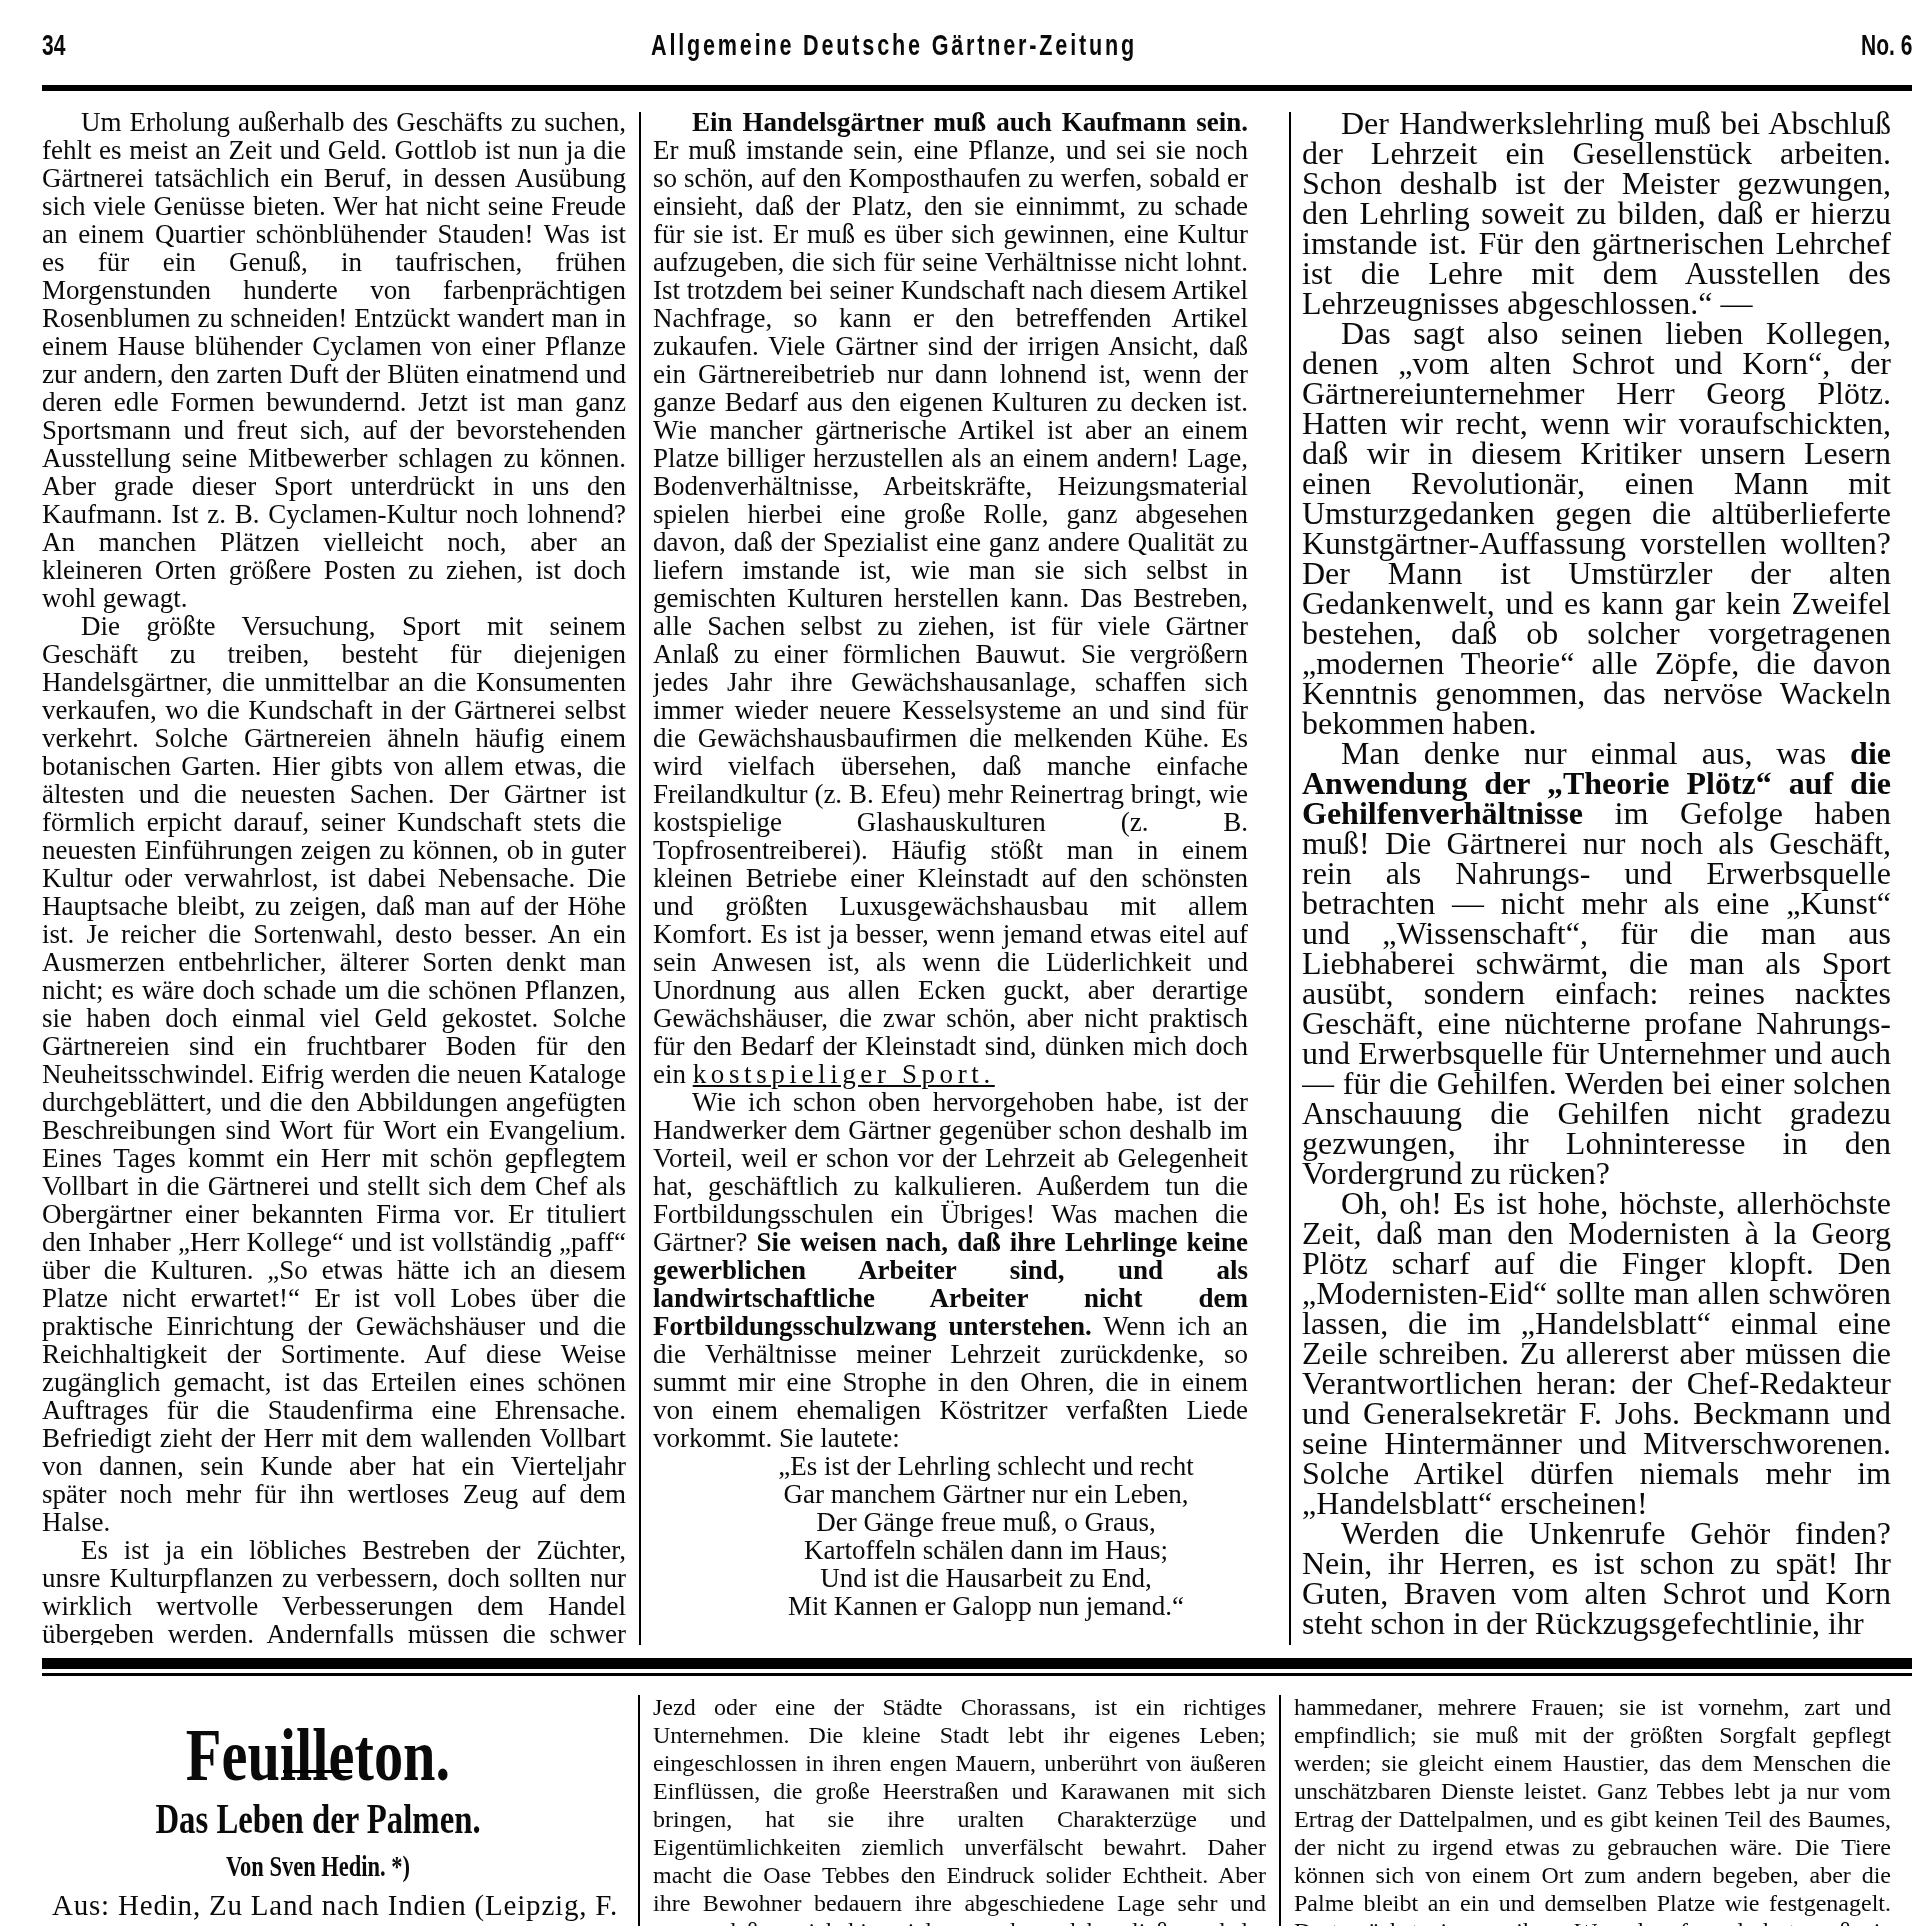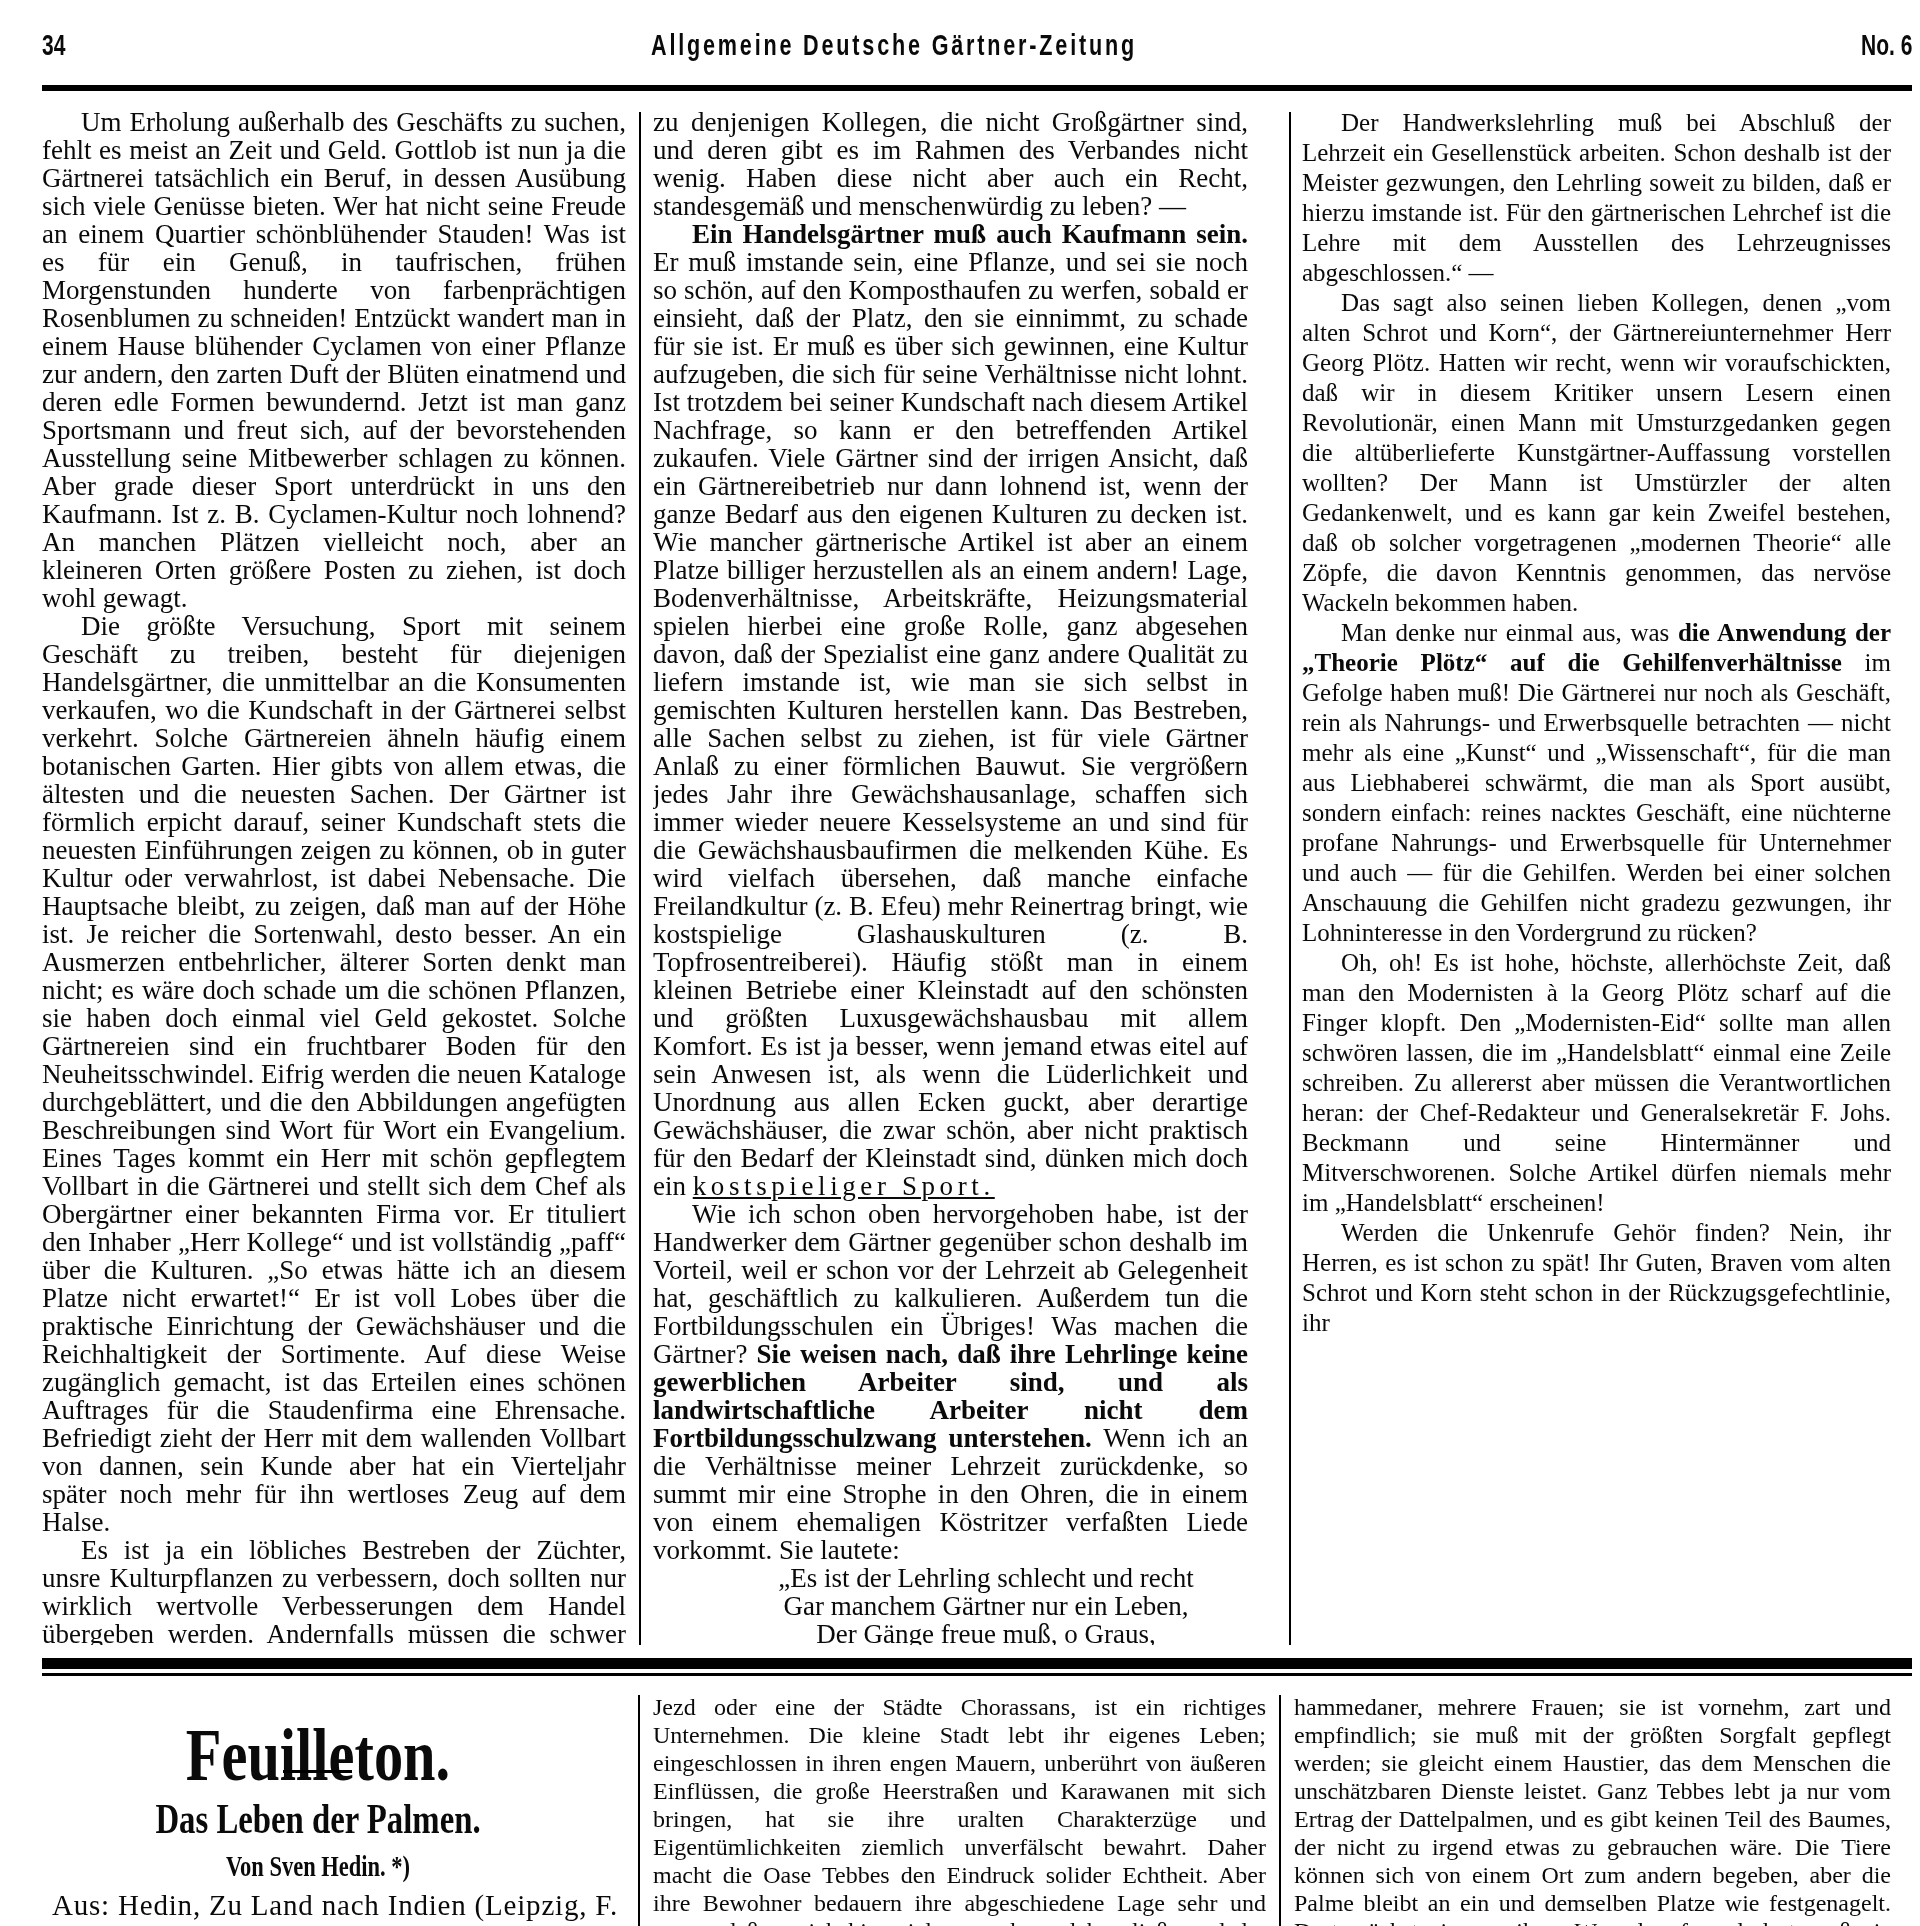--- a/index.html
+++ b/index.html
@@ -25,21 +25,21 @@
     font-family: "Liberation Serif", serif;
   }
   .col p { margin: 0; text-indent: 39px; }
   .col p.noindent { text-indent: 0; }
   .col b { font-weight: bold; }
   .spaced { letter-spacing: 4.6px; text-decoration: underline; }
 
   .upper-col1 { left: 42px; top: 108px; width: 584px; height: 1537px; }
   .upper-col2 { left: 653px; top: 108px; width: 595px; height: 1537px; }
   .upper-col3 { left: 1302px; top: 108px; width: 589px; height: 1537px; }
-  .upper-col3.col { font-size: 25px; line-height: 30px; }
+  .upper-col3.col { font-size: 32px; line-height: 30px; }
 
   .poem { margin: 0; padding-left: 71px; text-align: center; }
   .poem div { white-space: nowrap; }
 
   .vrule { position: absolute; width: 2.3px; background: #000; }
   .vrule-upper-1 { left: 639px; top: 112px; height: 1533px; }
   .vrule-upper-2 { left: 1289px; top: 112px; height: 1533px; }
   .vrule-lower-1 { left: 638px; top: 1695px; height: 932px; }
   .vrule-lower-2 { left: 1279px; top: 1695px; height: 932px; }
 
@@ -70,21 +70,20 @@
 
   <div class="col upper-col1">
     <p>Um Erholung außerhalb des Geschäfts zu suchen, fehlt es meist an Zeit und Geld. Gottlob ist nun ja die Gärtnerei tatsächlich ein Beruf, in dessen Ausübung sich viele Genüsse bieten. Wer hat nicht seine Freude an einem Quartier schönblühender Stauden! Was ist es für ein Genuß, in taufrischen, frühen Morgenstunden hunderte von farbenprächtigen Rosenblumen zu schneiden! Entzückt wandert man in einem Hause blühender Cyclamen von einer Pflanze zur andern, den zarten Duft der Blüten einatmend und deren edle Formen bewundernd. Jetzt ist man ganz Sportsmann und freut sich, auf der bevorstehenden Ausstellung seine Mitbewerber schlagen zu können. Aber grade dieser Sport unterdrückt in uns den Kaufmann. Ist z. B. Cyclamen-Kultur noch lohnend? An manchen Plätzen vielleicht noch, aber an kleineren Orten größere Posten zu ziehen, ist doch wohl gewagt.</p>
     <p>Die größte Versuchung, Sport mit seinem Geschäft zu treiben, besteht für diejenigen Handelsgärtner, die unmittelbar an die Konsumenten verkaufen, wo die Kundschaft in der Gärtnerei selbst verkehrt. Solche Gärtnereien ähneln häufig einem botanischen Garten. Hier gibts von allem etwas, die ältesten und die neuesten Sachen. Der Gärtner ist förmlich erpicht darauf, seiner Kundschaft stets die neuesten Einführungen zeigen zu können, ob in guter Kultur oder verwahrlost, ist dabei Nebensache. Die Hauptsache bleibt, zu zeigen, daß man auf der Höhe ist. Je reicher die Sortenwahl, desto besser. An ein Ausmerzen entbehrlicher, älterer Sorten denkt man nicht; es wäre doch schade um die schönen Pflanzen, sie haben doch einmal viel Geld gekostet. Solche Gärtnereien sind ein fruchtbarer Boden für den Neuheitsschwindel. Eifrig werden die neuen Kataloge durchgeblättert, und die den Abbildungen angefügten Beschreibungen sind Wort für Wort ein Evangelium. Eines Tages kommt ein Herr mit schön gepflegtem Vollbart in die Gärtnerei und stellt sich dem Chef als Obergärtner einer bekannten Firma vor. Er tituliert den Inhaber „Herr Kollege“ und ist vollständig „paff“ über die Kulturen. „So etwas hätte ich an diesem Platze nicht erwartet!“ Er ist voll Lobes über die praktische Einrichtung der Gewächshäuser und die Reichhaltigkeit der Sortimente. Auf diese Weise zugänglich gemacht, ist das Erteilen eines schönen Auftrages für die Staudenfirma eine Ehrensache. Befriedigt zieht der Herr mit dem wallenden Vollbart von dannen, sein Kunde aber hat ein Vierteljahr später noch mehr für ihn wertloses Zeug auf dem Halse.</p>
     <p>Es ist ja ein löbliches Bestreben der Züchter, unsre Kulturpflanzen zu verbessern, doch sollten nur wirklich wertvolle Verbesserungen dem Handel übergeben werden. Andernfalls müssen die schwer um ihre Existenz ringenden kleineren Handelsgärtner die Zeche zahlen. Die größeren Firmen verstehen es als gewiegte Kaufleute schon, hier das Richtige zu treffen. Ich spreche auch nur</p>
   </div>
 
   <div class="vrule vrule-upper-1"></div>
 
   <div class="col upper-col2">
-    <p class="noindent">zu denjenigen Kollegen, die nicht Großgärtner sind, und deren gibt es im Rahmen des Verbandes nicht wenig. Haben diese nicht aber auch ein Recht, standesgemäß und menschenwürdig zu leben? —</p>
     <p><b>Ein Handelsgärtner muß auch Kaufmann sein.</b><span> Er muß imstande sein, eine Pflanze, und sei sie noch so schön, auf den Komposthaufen zu werfen, sobald er einsieht, daß der Platz, den sie einnimmt, zu schade für sie ist. Er muß es über sich gewinnen, eine Kultur aufzugeben, die sich für seine Verhältnisse nicht lohnt. Ist trotzdem bei seiner Kundschaft nach diesem Artikel Nachfrage, so kann er den betreffenden Artikel zukaufen. Viele Gärtner sind der irrigen Ansicht, daß ein Gärtnereibetrieb nur dann lohnend ist, wenn der ganze Bedarf aus den eigenen Kulturen zu decken ist. Wie mancher gärtnerische Artikel ist aber an einem Platze billiger herzustellen als an einem andern! Lage, Bodenverhältnisse, Arbeitskräfte, Heizungsmaterial spielen hierbei eine große Rolle, ganz abgesehen davon, daß der Spezialist eine ganz andere Qualität zu liefern imstande ist, wie man sie sich selbst in gemischten Kulturen herstellen kann. Das Bestreben, alle Sachen selbst zu ziehen, ist für viele Gärtner Anlaß zu einer förmlichen Bauwut. Sie vergrößern jedes Jahr ihre Gewächshausanlage, schaffen sich immer wieder neuere Kesselsysteme an und sind für die Gewächshausbaufirmen die melkenden Kühe. Es wird vielfach übersehen, daß manche einfache Freilandkultur (z. B. Efeu) mehr Reinertrag bringt, wie kostspielige Glashauskulturen (z. B. Topfrosentreiberei). Häufig stößt man in einem kleinen Betriebe einer Kleinstadt auf den schönsten und größten Luxusgewächshausbau mit allem Komfort. Es ist ja besser, wenn jemand etwas eitel auf sein Anwesen ist, als wenn die Lüderlichkeit und Unordnung aus allen Ecken guckt, aber derartige Gewächshäuser, die zwar schön, aber nicht praktisch für den Bedarf der Kleinstadt sind, dünken mich doch ein </span><span class="spaced">kostspieliger Sport.</span></p>
     <p><span>Wie ich schon oben hervorgehoben habe, ist der Handwerker dem Gärtner gegenüber schon deshalb im Vorteil, weil er schon vor der Lehrzeit ab Gelegenheit hat, geschäftlich zu kalkulieren. Außerdem tun die Fortbildungsschulen ein Übriges! Was machen die Gärtner? </span><b>Sie weisen nach, daß ihre Lehrlinge keine gewerblichen Arbeiter sind, und als landwirtschaftliche Arbeiter nicht dem Fortbildungsschulzwang unterstehen.</b><span> Wenn ich an die Verhältnisse meiner Lehrzeit zurückdenke, so summt mir eine Strophe in den Ohren, die in einem von einem ehemaligen Köstritzer verfaßten Liede vorkommt. Sie lautete:</span></p>
     <div class="poem">
       <div>„Es ist der Lehrling schlecht und recht</div>
       <div>Gar manchem Gärtner nur ein Leben,</div>
       <div>Der Gänge freue muß, o Graus,</div>
       <div>Kartoffeln schälen dann im Haus;</div>
       <div>Und ist die Hausarbeit zu End,</div>
       <div>Mit Kannen er Galopp nun jemand.“</div>
     </div>

